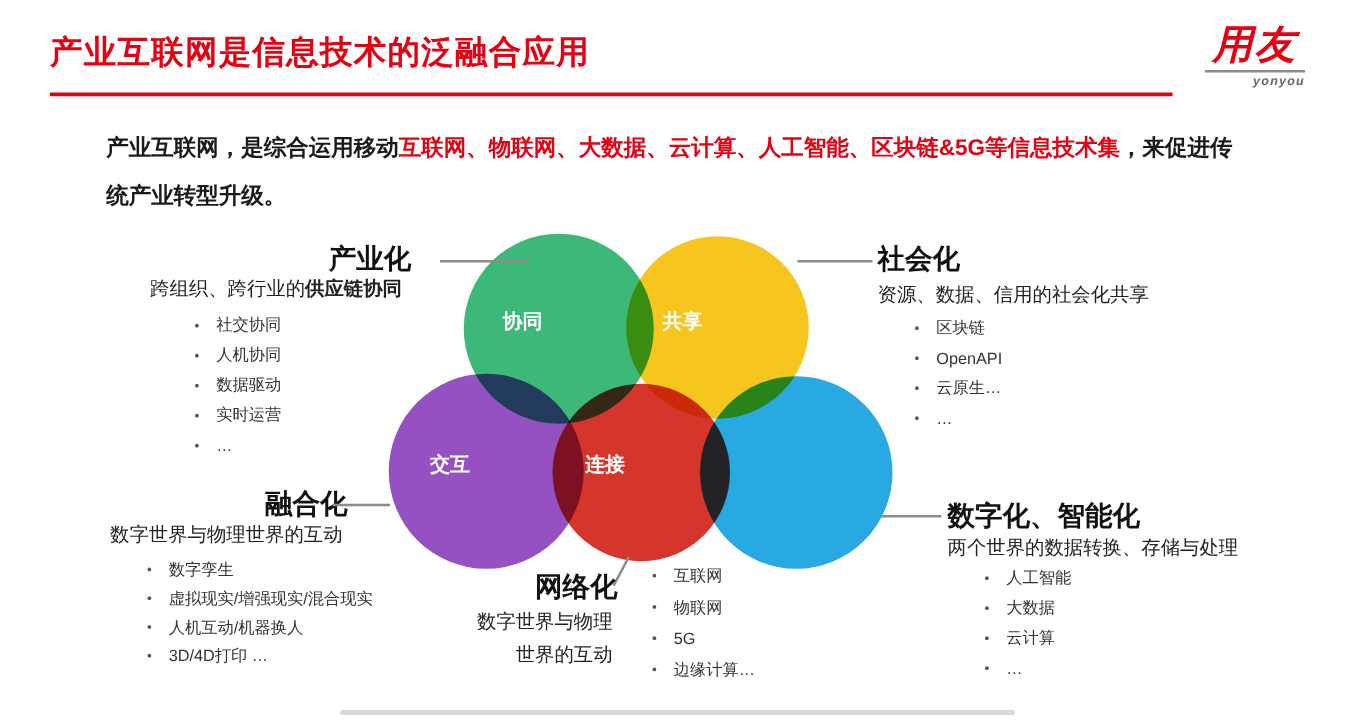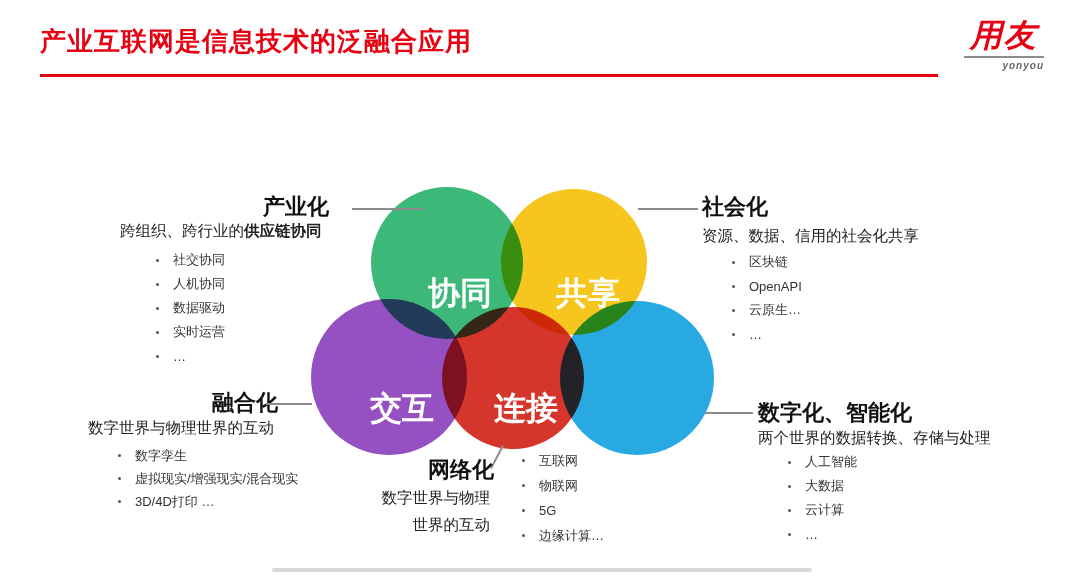--- a/index.html
+++ b/index.html
@@ -19,21 +19,21 @@
   .intro { position:absolute; left:85px; top:99px; width:915px; font-size:18px; line-height:38px; font-weight:600; color:#1a1a1a; }
   .intro .red { color:#e60012; }
 
   
   .circle { position:absolute; border-radius:50%; mix-blend-mode:multiply; }
   .c0 { left:371px; top:187px; width:152px; height:152px; }
   .c1 { left:501px; top:189px; width:146px; height:146px; }
   .c2 { left:311px; top:299px; width:156px; height:156px; }
   .c3 { left:442px; top:307px; width:142px; height:142px; }
   .c4 { left:560px; top:301px; width:154px; height:154px; }
-  .clabel { position:absolute; width:90px; text-align:right; font-size:32px; font-weight:700; color:#fff;margin-top:25px; }
+  .clabel { position:absolute; width:90px; text-align:left; font-size:16px; font-weight:700; color:#fff; }
   .l0 { left:402px; top:247px; }
   .l1 { left:530px; top:247px; }
   .l2 { left:344px; top:362px; }
   .l3 { left:468px; top:362px; }
   .l4 { left:592px; top:362px; }
 
   
   .sec-title { position:absolute; font-size:22px; font-weight:700; color:#111; }
   .t0 { left:263px; top:192px; }
   .t1 { left:702px; top:192px; }
@@ -76,20 +76,21 @@
 
   <div class="title">产业互联网是信息技术的泛融合应用</div>
   <div class="title-rule"></div>
 
   <div class="logo">
     <div class="logo-main">用友</div>
     <div class="logo-rule"></div>
     <div class="logo-sub">yonyou</div>
   </div>
 
+  <div class="intro"><span>产业互联网，是综合运用移动</span><span class="red">互联网、物联网、大数据、云计算、人工智能、区块链&amp;5G等信息技术集</span><span>，来促进传统产业转型升级。</span></div>
 
   <div class="circle c0" style="background: rgb(60, 184, 120);"></div>
   <div class="circle c1" style="background: rgb(246, 197, 30);"></div>
   <div class="circle c2" style="background: rgb(149, 81, 193);"></div>
   <div class="circle c3" style="background: rgb(214, 53, 44);"></div>
   <div class="circle c4" style="background: rgb(41, 169, 225);"></div>
 
   <div class="clabel l0">协同</div>
   <div class="clabel l1">共享</div>
   <div class="clabel l2">交互</div>
@@ -150,20 +151,24 @@
     <div class="bullet">
         <span class="dot"></span>
         <span>数字孪生</span>
       </div>
     <div class="bullet">
         <span class="dot"></span>
         <span>虚拟现实/增强现实/混合现实</span>
       </div>
     <div class="bullet">
         <span class="dot"></span>
+        <span>人机互动/机器换人</span>
+      </div>
+    <div class="bullet">
+        <span class="dot"></span>
         <span>3D/4D打印 …</span>
       </div>
   </div>
 
   <div class="lead lead3"></div>
   <div class="sec-title t3">网络化</div>
   <div class="desc d3">数字世界与物理世界的互动</div>
   <div class="bullets b3">
     <div class="bullet">
         <span class="dot"></span>

